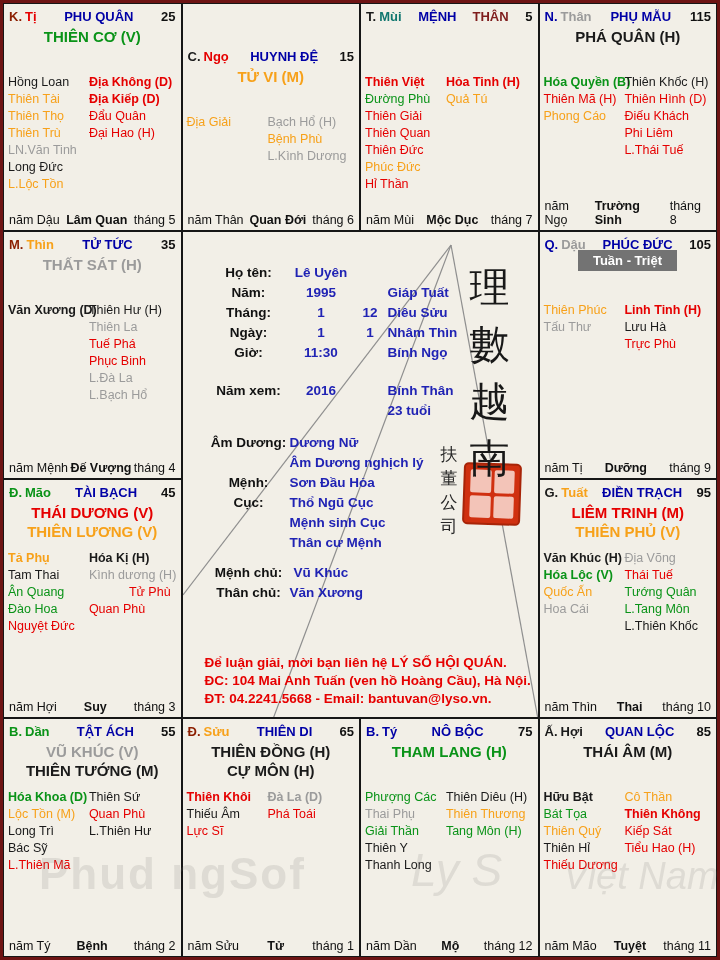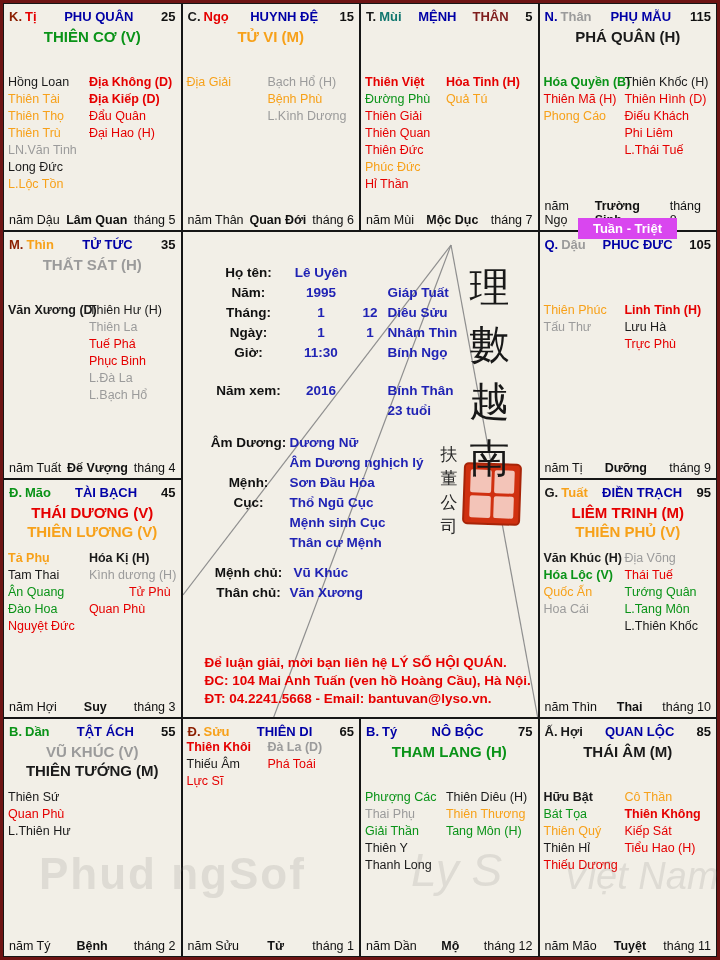--- a/index.html
+++ b/index.html
@@ -44,22 +44,22 @@
            font-size:13.5px;font-weight:bold;line-height:18px;white-space:nowrap;}
   .calli-main{position:absolute;left:287px;top:34px;z-index:4;display:flex;flex-direction:column;
               align-items:center;gap:15px;font-size:40px;line-height:42px;color:#181818;
               font-family:"DejaVu Serif",serif;}
   .calli-side{position:absolute;left:258px;top:213px;z-index:4;display:flex;flex-direction:column;
               gap:5px;font-size:17px;line-height:19px;color:#242424;font-family:"DejaVu Serif",serif;}
   .seal{position:absolute;left:280px;top:231px;width:58px;height:62px;z-index:3;
         background:#d03010;border:2px solid #a82408;border-radius:5px;transform:rotate(2deg);
         display:grid;grid-template-columns:1fr 1fr;grid-template-rows:1fr 1fr;gap:3px;padding:5px;box-sizing:border-box;}
   .seal div{background:rgba(255,245,240,0.75);border-radius:2px;}
-  .badge{position:absolute;left:575px;top:215px;width:99px;height:21px;z-index:6;
-         background:#d946ef;color:#fff;font-size:13px;font-weight:bold;
+  .badge{position:absolute;left:575px;top:247px;width:99px;height:21px;z-index:6;
+         background:#737373;color:#fff;font-size:13px;font-weight:bold;
          display:flex;align-items:center;justify-content:center;white-space:nowrap;}
   .wm{position:absolute;z-index:1;color:rgba(120,118,112,0.16);pointer-events:none;white-space:nowrap;}
   .wm1{left:36px;top:846px;font-size:44px;font-weight:bold;letter-spacing:2px;}
   .wm2{left:408px;top:840px;font-size:46px;font-style:italic;}
   .wm3{left:560px;top:852px;font-size:38px;font-style:italic;}
 </style>
 </head>
 <body>
 
 <div class="page">
@@ -219,21 +219,21 @@
     </div>
     <div class="foot">
       <span class="f-year">năm Dậu</span>
       <span class="f-stage">Lâm Quan</span>
       <span class="f-month">tháng 5</span>
     </div>
   </div>
       <div class="cell pos-r1c2">
     <div class="hdr">
       <span class="sb-stem" style="color: rgb(26, 26, 26);">C.</span>
-      <span class="sb-branch" style="color: rgb(229, 0, 0);">Ngọ</span>
+      <span class="sb-branch" style="color: rgb(229, 0, 0); margin-top: 40px;">Ngọ</span>
       <span class="pname-wrap"><span class="pname">HUYNH ĐỆ</span></span>
       <span class="age">15</span>
     </div>
     <div class="mains">
           <div class="main-star" style="color: rgb(247, 161, 26);">TỬ VI (M)</div>
         </div>
     <div class="lists">
       <div class="col-l">
             <div class="star" style="color: rgb(247, 161, 26);">Địa Giải</div>
           </div>
@@ -325,21 +325,21 @@
       <div class="col-r">
             <div class="star" style="color: rgb(26, 26, 26);">Thiên Hư (H)</div>
             <div class="star" style="color: rgb(155, 155, 155);">Thiên La</div>
             <div class="star" style="color: rgb(229, 0, 0);">Tuế Phá</div>
             <div class="star" style="color: rgb(229, 0, 0);">Phục Binh</div>
             <div class="star" style="color: rgb(155, 155, 155);">L.Đà La</div>
             <div class="star" style="color: rgb(155, 155, 155);">L.Bạch Hổ</div>
           </div>
     </div>
     <div class="foot">
-      <span class="f-year">năm Tuất</span>
+      <span class="f-year">năm Mệnh</span>
       <span class="f-stage">Đế Vượng</span>
       <span class="f-month">tháng 4</span>
     </div>
   </div>
       <div class="cell pos-r2c4">
     <div class="hdr">
       <span class="sb-stem" style="color: rgb(0, 0, 166);">Q.</span>
       <span class="sb-branch" style="color: rgb(155, 155, 155);">Dậu</span>
       <span class="pname-wrap"><span class="pname">PHÚC ĐỨC</span></span>
       <span class="age">105</span>
@@ -431,39 +431,50 @@
       <span class="sb-stem" style="color: rgb(10, 147, 24);">B.</span>
       <span class="sb-branch" style="color: rgb(10, 147, 24);">Dần</span>
       <span class="pname-wrap"><span class="pname">TẬT ÁCH</span></span>
       <span class="age">55</span>
     </div>
     <div class="mains">
           <div class="main-star" style="color: rgb(155, 155, 155);">VŨ KHÚC (V)</div>
           <div class="main-star" style="color: rgb(26, 26, 26);">THIÊN TƯỚNG (M)</div>
         </div>
     <div class="lists">
+      <div class="col-l">
+            <div class="star" style="color: rgb(10, 147, 24); font-weight: bold;">Hóa Khoa (D)</div>
+            <div class="star" style="color: rgb(247, 161, 26);">Lộc Tồn (M)</div>
+            <div class="star" style="color: rgb(26, 26, 26);">Long Trì</div>
+            <div class="star" style="color: rgb(26, 26, 26);">Bác Sỹ</div>
+            <div class="star" style="color: rgb(229, 0, 0);">L.Thiên Mã</div>
+          </div>
       <div class="col-r">
             <div class="star" style="color: rgb(26, 26, 26);">Thiên Sứ</div>
             <div class="star" style="color: rgb(229, 0, 0);">Quan Phù</div>
             <div class="star" style="color: rgb(26, 26, 26);">L.Thiên Hư</div>
           </div>
     </div>
     <div class="foot">
       <span class="f-year">năm Tý</span>
       <span class="f-stage">Bệnh</span>
       <span class="f-month">tháng 2</span>
     </div>
   </div>
       <div class="cell pos-r4c2">
     <div class="hdr">
       <span class="sb-stem" style="color: rgb(139, 30, 0);">Đ.</span>
       <span class="sb-branch" style="color: rgb(247, 161, 26);">Sửu</span>
       <span class="pname-wrap"><span class="pname">THIÊN DI</span></span>
       <span class="age">65</span>
     </div>
+    <div class="mains">
+          <div class="main-star" style="color: rgb(26, 26, 26);">THIÊN ĐỒNG (H)</div>
+          <div class="main-star" style="color: rgb(26, 26, 26);">CỰ MÔN (H)</div>
+        </div>
     <div class="lists">
       <div class="col-l">
             <div class="star" style="color: rgb(229, 0, 0); font-weight: bold;">Thiên Khôi</div>
             <div class="star" style="color: rgb(26, 26, 26);">Thiếu Âm</div>
             <div class="star" style="color: rgb(229, 0, 0);">Lực Sĩ</div>
           </div>
       <div class="col-r">
             <div class="star" style="color: rgb(155, 155, 155); font-weight: bold;">Đà La (D)</div>
             <div class="star" style="color: rgb(229, 0, 0);">Phá Toái</div>
           </div>

